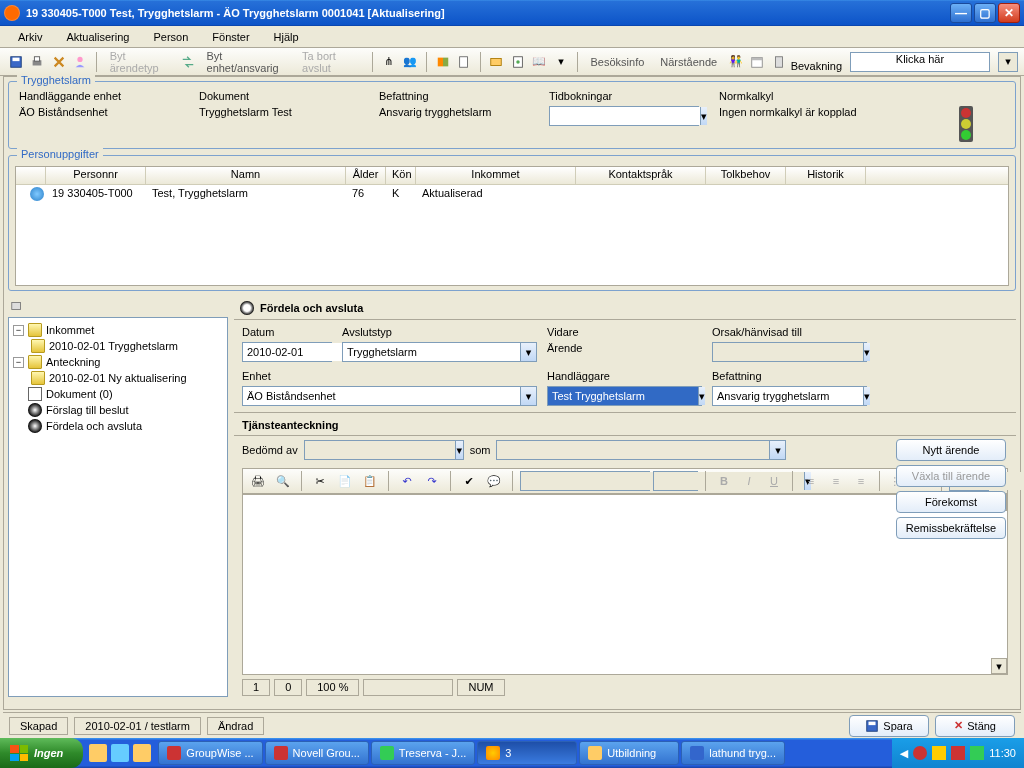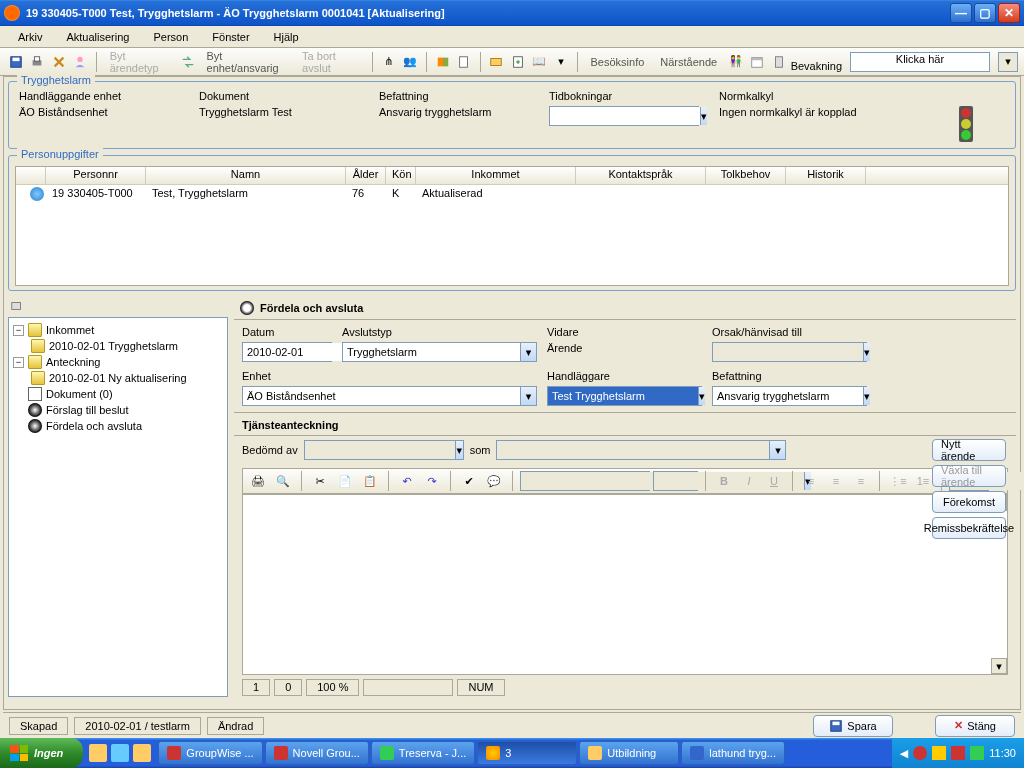--- a/index.html
+++ b/index.html
@@ -65,21 +65,21 @@
 .folder-icon { background: linear-gradient(#fff7b0,#e5c43a); border: 1px solid #b89b1e; border-radius: 1px; }
 .doc-icon { background: white; border: 1px solid #666; }
 .circle-icon { background: radial-gradient(#fff,#000 70%); border-radius: 50%; }
 
 
 .form-area { flex: 1; display: flex; flex-direction: column; }
 .section-header { background: #ece9d8; font-weight: bold; padding: 4px 6px; border-bottom: 1px solid #aca899; display: flex; align-items: center; gap: 6px; }
 .section-header .hicon { width: 14px; height: 14px; background: radial-gradient(#fff 30%,#000 32%,#fff 34%,#000 70%); border-radius: 50%; }
 .form-label { color: #000; }
 .side-buttons { position: absolute; right: 14px; top: 362px; width: 110px; display: flex; flex-direction: column; gap: 4px; }
-.btn { height: 22px; border: 1px solid #7f9db9; background: linear-gradient(#fff,#e3edf9); border-radius: 4px; cursor: pointer; display: flex; align-items: center; justify-content: center; padding: 8px 8px; font-size: 11px; margin-left: 36px; }
+.btn { height: 22px; border: 1px solid #7f9db9; background: linear-gradient(#fff,#e3edf9); border-radius: 4px; cursor: pointer; display: flex; align-items: center; justify-content: center; padding: 8px 8px; font-size: 11px; }
 .btn.disabled { color: #999; }
 
 
 .tja-head { font-weight: bold; padding: 6px 8px 4px; }
 .tja-row { display: flex; align-items: center; gap: 6px; padding: 4px 8px; }
 .rich-toolbar { height: 26px; border: 1px solid #aca899; background: linear-gradient(#fdfdfb,#ece9d8); display: flex; align-items: center; padding: 0 4px; gap: 3px; margin: 4px 8px 0; }
 .ruler { height: 18px; background: white; border: 1px solid #aca899; margin: 2px 8px 0; font-size: 8px; overflow: hidden; display: flex; align-items: flex-end; padding: 0 4px; }
 .editor { flex: 1; margin: 0 8px; border: 1px solid #aca899; background: white; position: relative; }
 .editor .scroll-up, .editor .scroll-down { position: absolute; right: 0; width: 16px; height: 16px; background: #ece9d8; border: 1px solid #aca899; display: flex; align-items: center; justify-content: center; }
 .editor .scroll-up { top: 0; } .editor .scroll-down { bottom: 0; }

